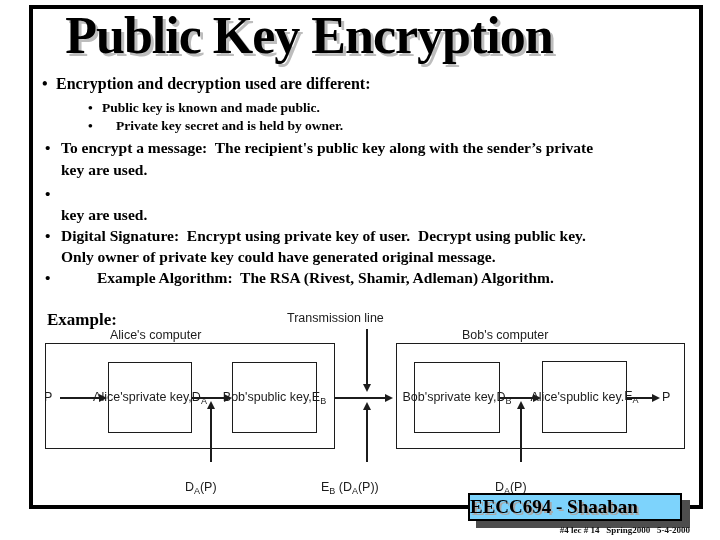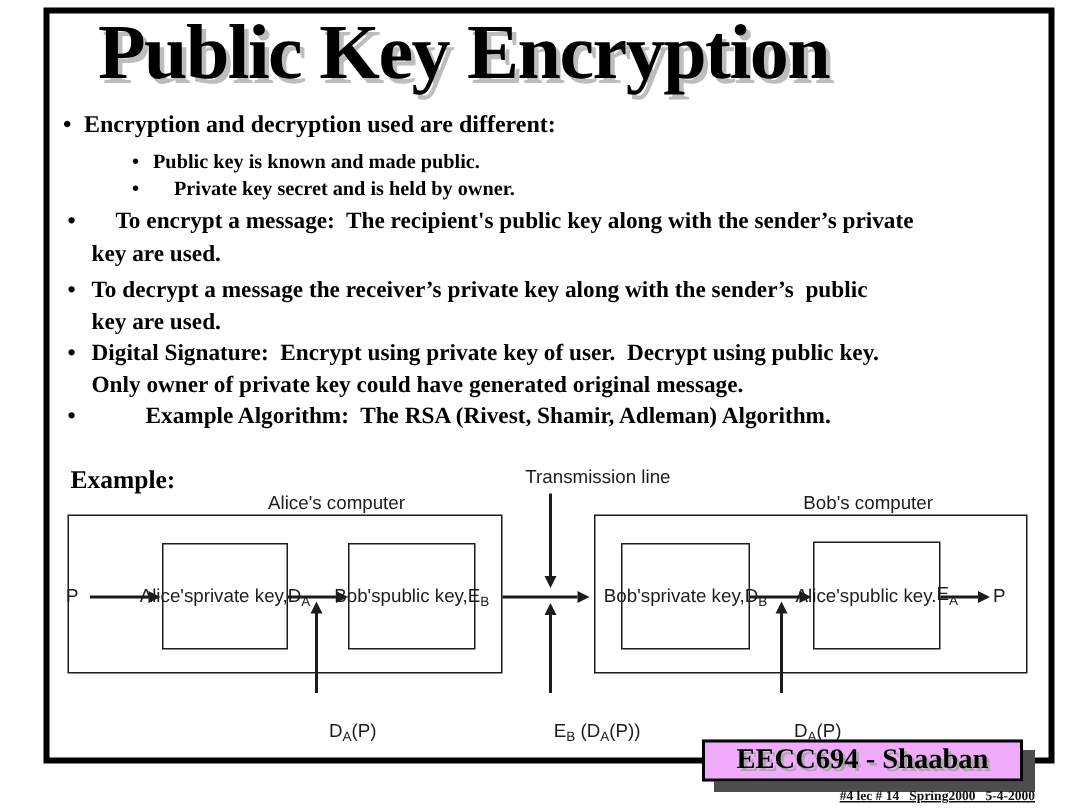--- a/index.html
+++ b/index.html
@@ -17,66 +17,65 @@
            text-shadow:3px 3px 0 #bdbdbd; white-space:pre; }
 
   
   .b { font-weight:bold; white-space:pre; color:#000; }
   .lvl1 { font-size:16px; }
   .lvl2 { font-size:13.5px; }
   .lvl3 { font-size:15.5px; }
 
   
   .dlab { font-family:"Liberation Sans", sans-serif; font-size:12.5px; color:#1c1c1c;
-          text-align:right; white-space:pre; }
+          text-align:left; white-space:pre; }
   .dbox { border:1.5px solid #1c1c1c; background:#fff; display:flex; flex-direction:row;
           align-items:center; justify-content:center; }
   .dbox .dlab { line-height:15px; }
   .hline { height:1.5px; background:#1c1c1c; }
   .vline { width:1.5px; background:#1c1c1c; }
   .ah-r { width:0; height:0; border-top:4px solid transparent; border-bottom:4px solid transparent;
           border-left:8px solid #1c1c1c; }
   .ah-u { width:0; height:0; border-left:4px solid transparent; border-right:4px solid transparent;
           border-bottom:8px solid #1c1c1c; }
   .ah-d { width:0; height:0; border-left:4px solid transparent; border-right:4px solid transparent;
           border-top:8px solid #1c1c1c; }
   .sub { font-size:9px; position:relative; top:3px; }
 
   
   #footer-shadow { left:476px; top:500px; width:214px; height:28px; background:#4d4d4d; }
-  #footer-box { left:468px; top:493px; width:214px; height:28px; background:#f0abfc;
-                border:2px solid #000; display:flex; align-items:center; justify-content:center; }
+  #footer-box { left:468px; top:493px; width:214px; height:28px; background:#7dd3fc;
+                border:2px solid #000; display:flex; align-items:center; justify-content:flex-start; }
   #footer-box .txt { font-size:19px; font-weight:bold; white-space:pre;
                      text-shadow:2px 2px 0 #a8a8a8; }
   #page-info { left:440px; top:525px; width:250px; text-align:right;
-               font-size:9px; font-weight:bold; white-space:pre; color:#111;text-decoration:underline; }
+               font-size:9px; font-weight:bold; white-space:pre; color:#111; }
 </style>
 </head>
 <body>
 
 <div id="stage">
 
   <div id="frame" class="abs"></div>
 
   <div id="title" class="abs">Public Key Encryption</div>
 
   <div class="abs b lvl1" style="left:42px; top:75px;">•</div>
   <div class="abs b lvl1" style="left:56px; top:75px;">Encryption and decryption used are different:</div>
 
   <div class="abs b lvl2" style="left:88px; top:100px;">•</div>
   <div class="abs b lvl2" style="left:102px; top:100px;">Public key is known and made public.</div>
   <div class="abs b lvl2" style="left:88px; top:118px;">•</div>
   <div class="abs b lvl2" style="left:116px; top:118px;">Private key secret and is held by owner.</div>
 
   <div class="abs b lvl3" style="left:45px; top:139px;">•</div>
-  <div class="abs b lvl3" style="left:61px; top:139px;margin-left:16px;">To encrypt a message:  The recipient's public key along with the sender’s private</div>
+  <div class="abs b lvl3" style="left:61px; top:139px;">To encrypt a message:  The recipient's public key along with the sender’s private</div>
   <div class="abs b lvl3" style="left:61px; top:161px;">key are used.</div>
 
   <div class="abs b lvl3" style="left:45px; top:185px;">•</div>
-  <div class="abs b lvl3" style="left:61px; top:185px;">To decrypt a message the receiver’s private key along with the sender’s  public</div>
   <div class="abs b lvl3" style="left:61px; top:206px;">key are used.</div>
 
   <div class="abs b lvl3" style="left:45px; top:227px;">•</div>
   <div class="abs b lvl3" style="left:61px; top:248px;">Only owner of private key could have generated original message.</div>
   <div class="abs b lvl3" style="left:61px; top:227px;">Digital Signature:  Encrypt using private key of user.  Decrypt using public key.</div>
 
   <div class="abs b lvl3" style="left:45px; top:269px;">•</div>
   <div class="abs b lvl3" style="left:61px; top:269px;margin-left:36px;">Example Algorithm:  The RSA (Rivest, Shamir, Adleman) Algorithm.</div>
 
   <div class="abs b" style="left:47px; top:310px; font-size:17px;">Example:</div>

